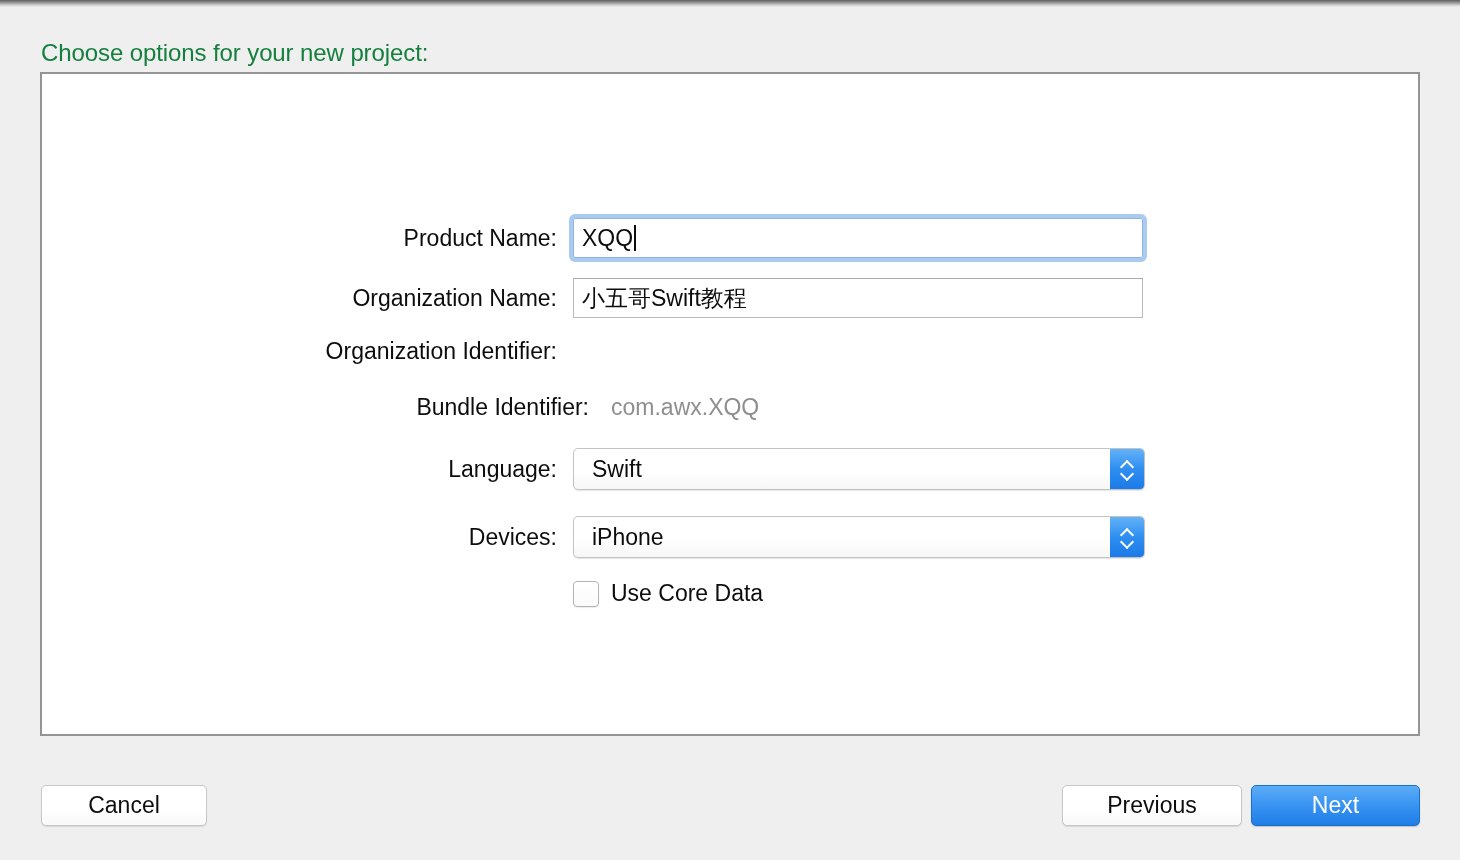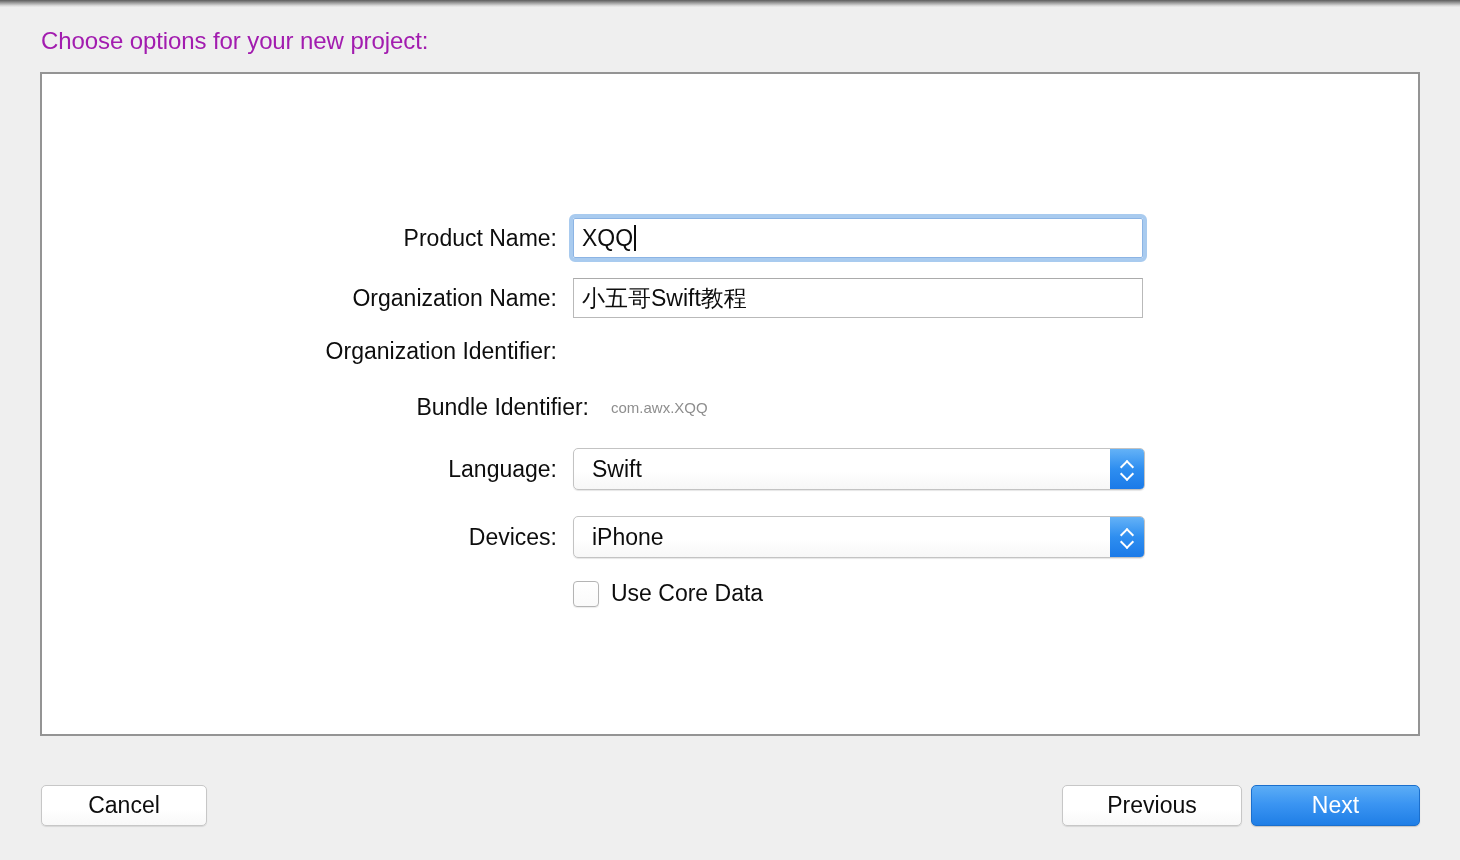--- a/index.html
+++ b/index.html
@@ -29,23 +29,23 @@
     position: absolute;
     left: 0; top: 7px;
     width: 1460px;
     height: 853px;
     background: #efefef;
   }
 
   .page-title {
     position: absolute;
     left: 41px;
-    top: 20px;
+    top: 32px;
     font-size: 24px;
-    color: #a21caf;
+    color: #15803d;
     letter-spacing: -0.1px;
     white-space: nowrap;
   }
 
   .content-box {
     position: absolute;
     left: 40px;
     top: 65px;
     width: 1380px;
     height: 664px;
@@ -107,21 +107,21 @@
   }
   .caret {
     display: inline-block;
     width: 2px;
     height: 26px;
     background: #0d0d0d;
     margin-left: 1px;
     vertical-align: middle;
   }
   .static-value {
-    font-size: 15px;
+    font-size: 23px;
     color: #8e8e8e;
     padding-left: 6px;
     white-space: nowrap;
   }
 
   
   .popup {
     width: 572px;
     height: 42px;
     box-sizing: border-box;

